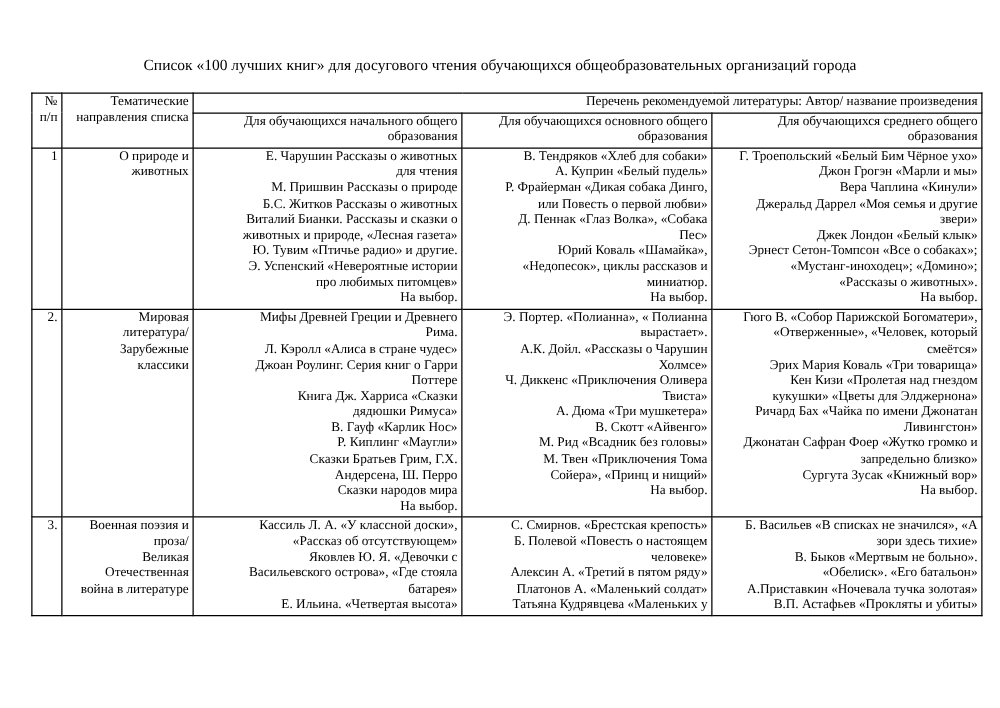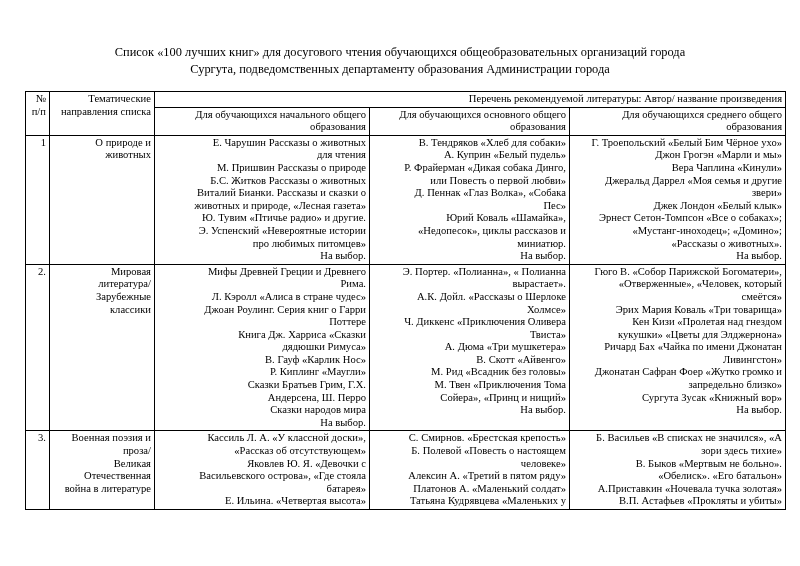--- a/index.html
+++ b/index.html
@@ -68,21 +68,20 @@
     padding-left: 4px;
   }
 </style>
 </head>
 <body>
 
 <div class="page">
 
   <div class="doc-title">
     <span class="line">Список «100 лучших книг» для досугового чтения обучающихся общеобразовательных организаций города</span>
-    <span class="line">Сургута, подведомственных департаменту образования Администрации города</span>
   </div>
 
   <table class="book-table">
     <colgroup>
       <col class="col-num">
       <col class="col-theme">
       <col class="col-primary">
       <col class="col-basic">
       <col class="col-middle">
     </colgroup>
@@ -176,21 +175,21 @@
             <span>В. Гауф  «Карлик Нос»</span>
             <span>Р. Киплинг «Маугли»</span>
             <span>Сказки Братьев Грим,  Г.Х.</span>
             <span>Андерсена, Ш. Перро</span>
             <span>Сказки народов мира</span>
             <span>На выбор.</span>
           </td>
         <td class="cell-lines">
             <span>Э. Портер. «Полианна», « Полианна</span>
             <span>вырастает».</span>
-            <span>А.К. Дойл. «Рассказы о Шерлоке</span>
+            <span>А.К. Дойл. «Рассказы о Чарушин</span>
             <span>Холмсе»</span>
             <span>Ч. Диккенс «Приключения Оливера</span>
             <span>Твиста»</span>
             <span>А. Дюма «Три мушкетера»</span>
             <span>В. Скотт «Айвенго»</span>
             <span>М. Рид «Всадник без головы»</span>
             <span>М. Твен «Приключения Тома</span>
             <span>Сойера», «Принц и нищий»</span>
             <span>На выбор.</span>
           </td>

